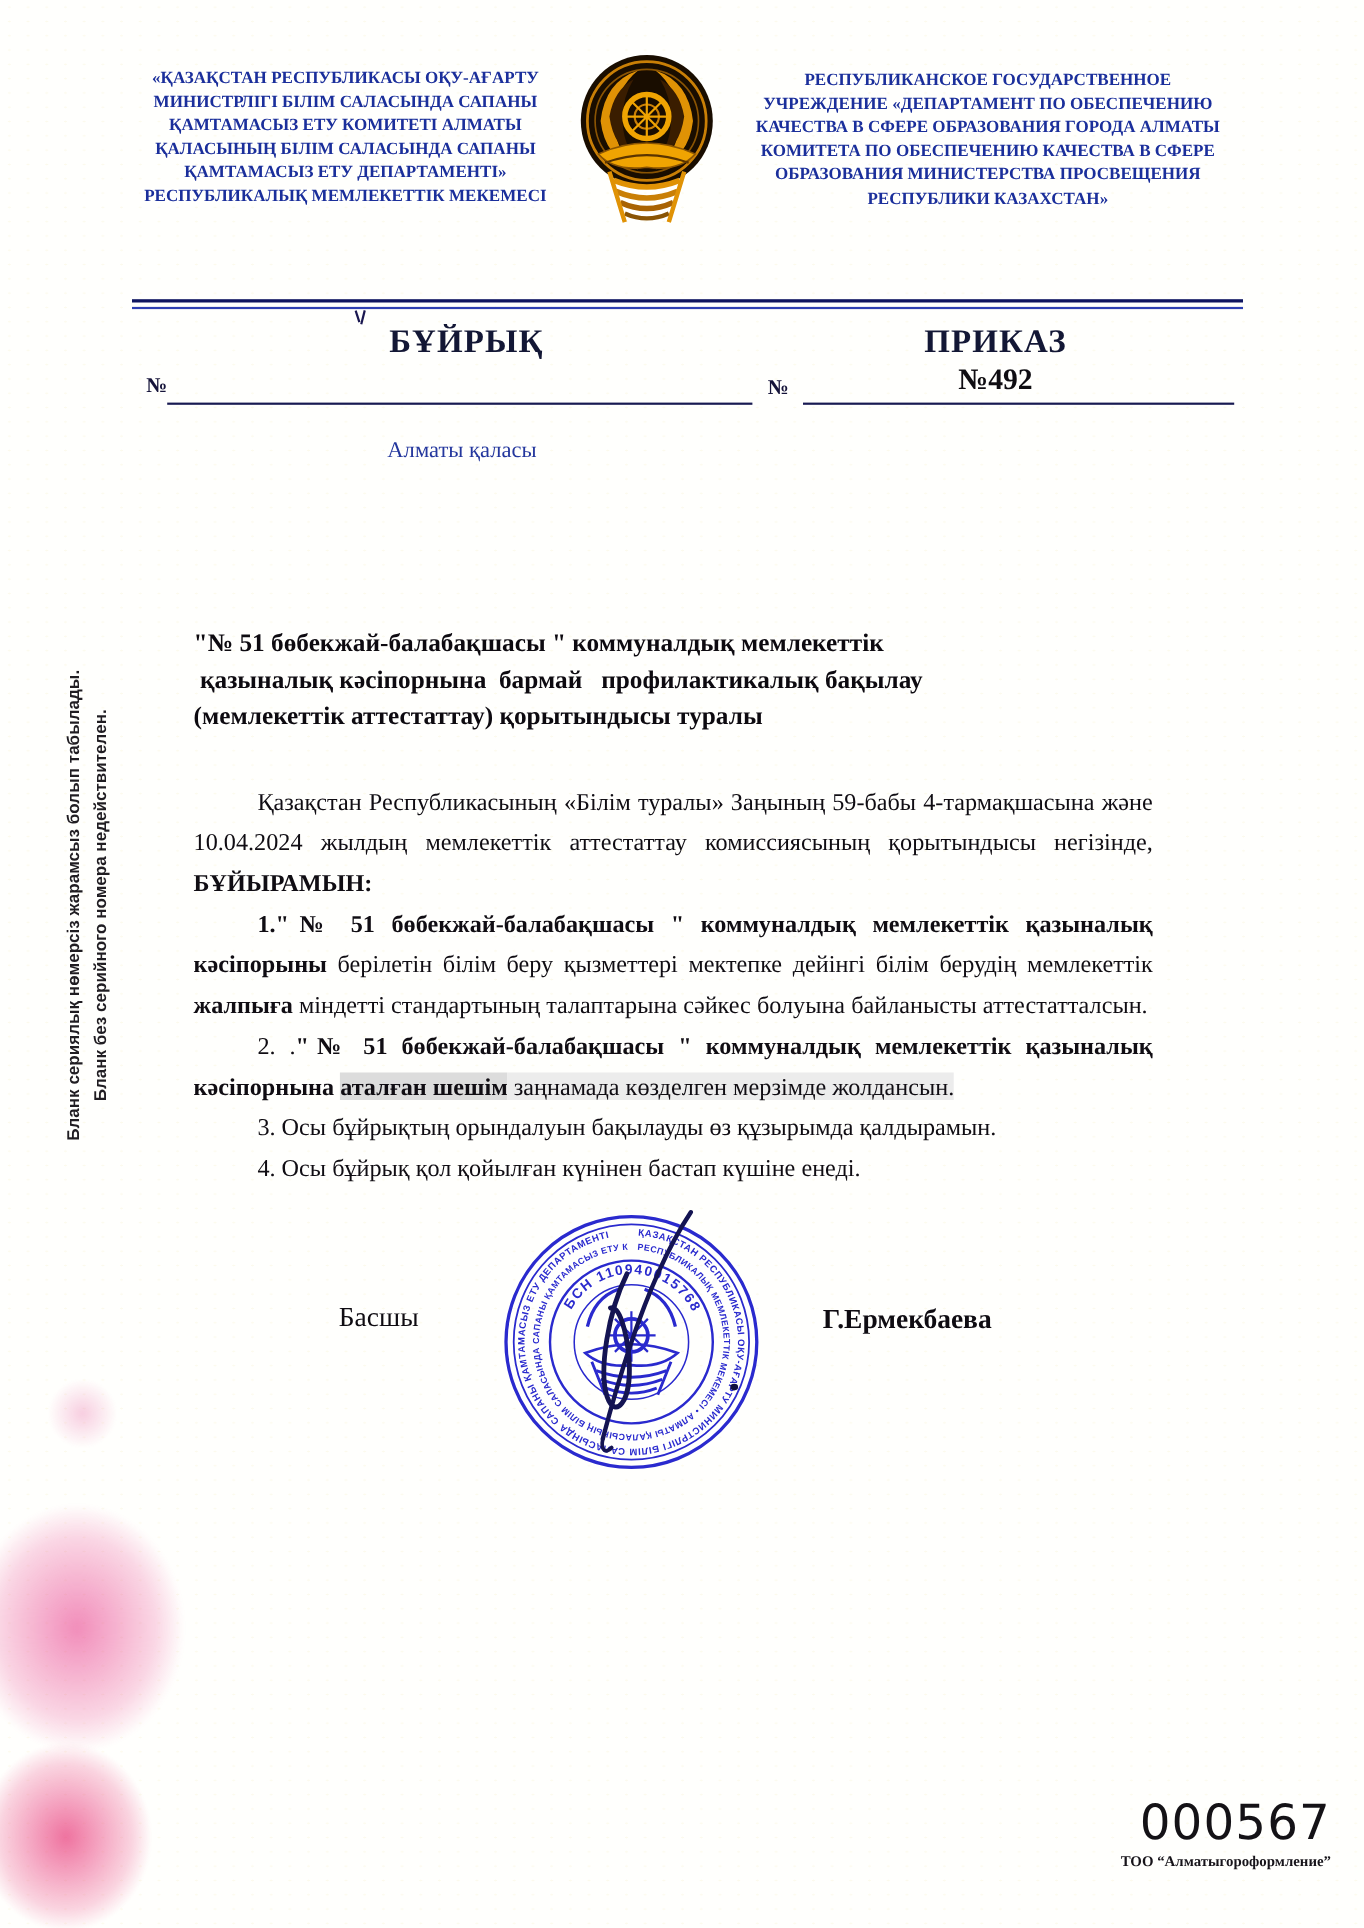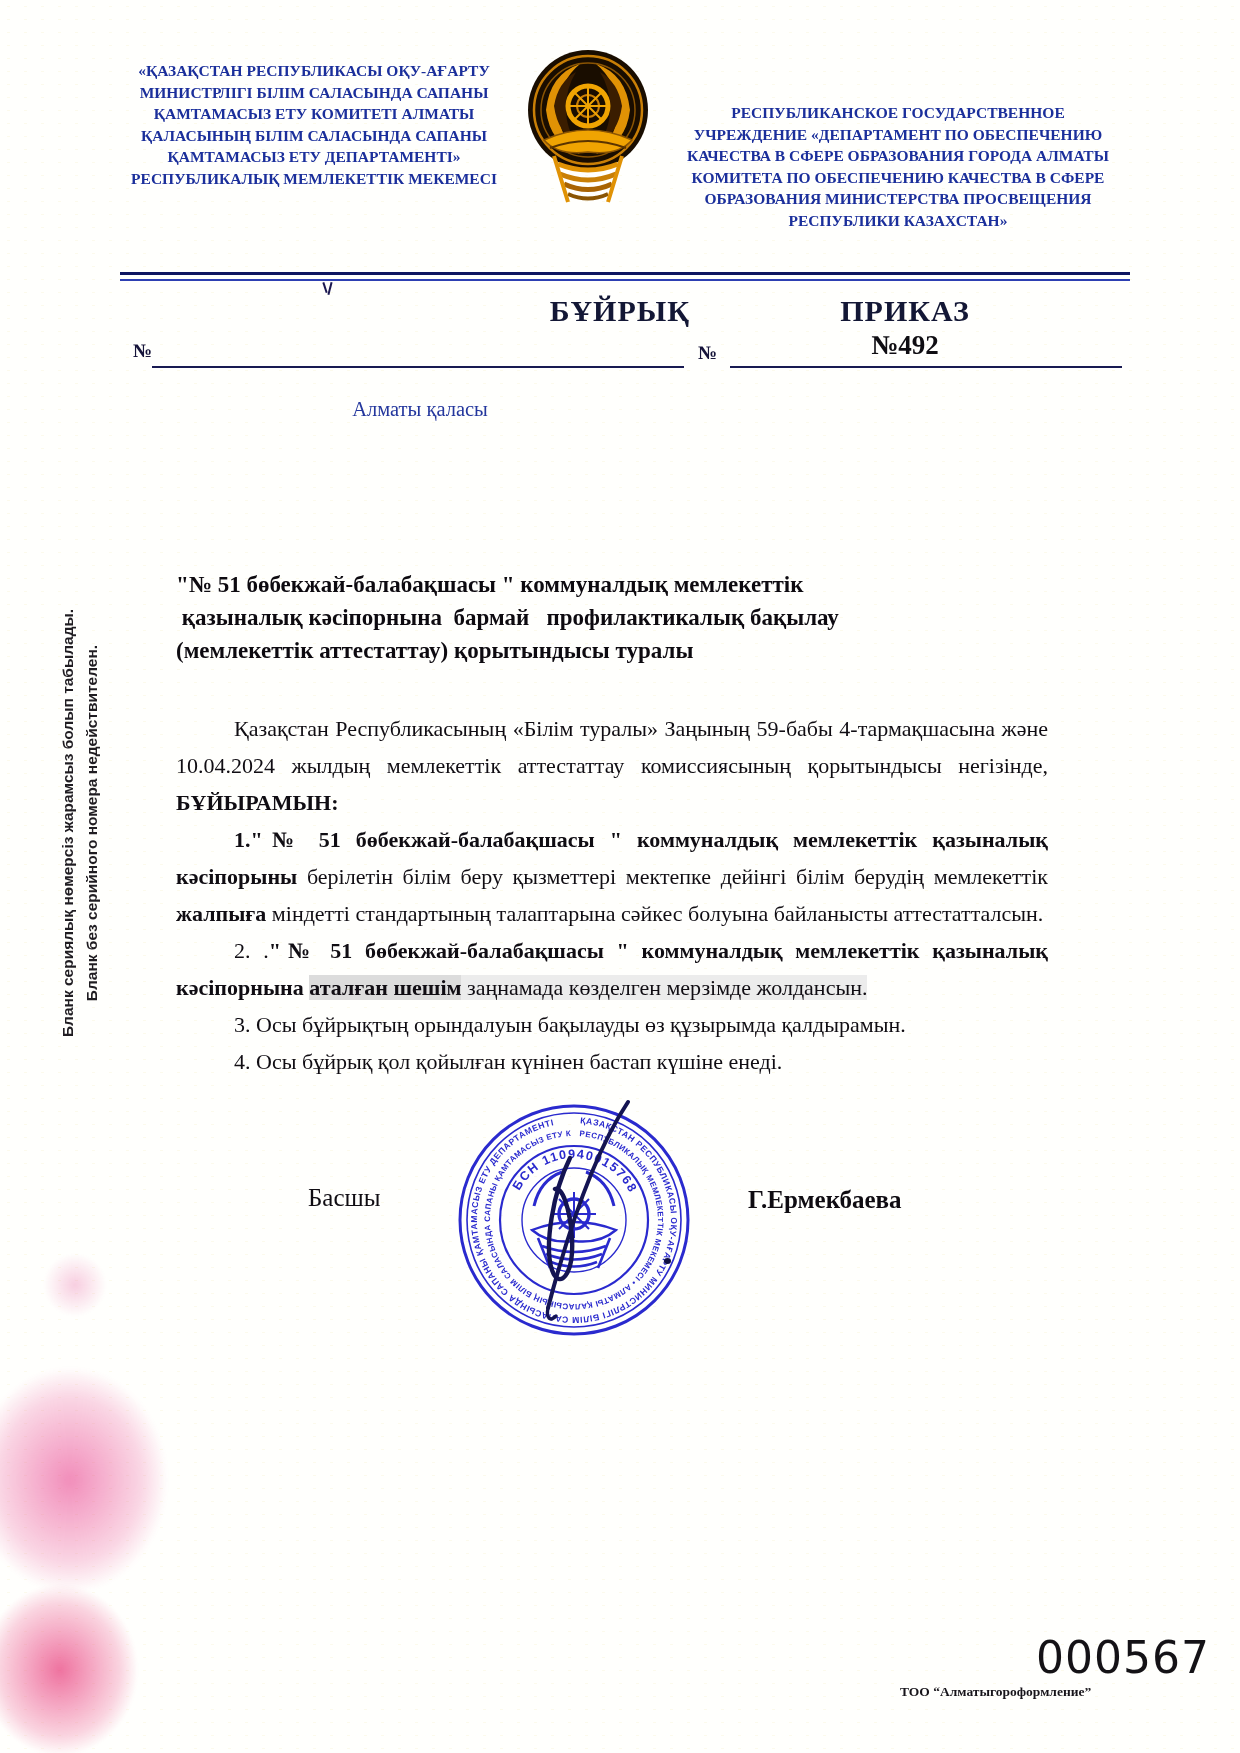--- a/index.html
+++ b/index.html
@@ -8,28 +8,28 @@
     background:#fffffd;
     background-image:radial-gradient(rgba(225,205,90,.10) 1px, transparent 1.2px);
     background-size:17px 13px;
     overflow:hidden;
     font-family:"Liberation Serif", serif;
     color:#17121c;
   }
   
   .org{position:absolute;text-align:center;font-weight:bold;font-size:15.5px;line-height:21.5px;color:#1b2f9b;}
   .org-left{left:126px;top:60px;width:376px;}
-  .org-right{left:676px;top:62px;width:444px;margin-top:40px;}
+  .org-right{left:676px;top:62px;width:444px;}
   .emblem{position:absolute;left:524px;top:44px;width:128px;height:168px;}
   
   .rule-a{position:absolute;left:120px;top:272px;width:1010px;height:3px;background:#0e1560;}
   .rule-b{position:absolute;left:120px;top:279px;width:1010px;height:2px;background:#2d3fb2;}
   
   .order-word{position:absolute;font-weight:bold;font-size:30px;color:#131735;letter-spacing:1px;}
-  .ow-kk{left:130px;top:294px;width:560px;text-align:right;}
+  .ow-kk{left:144px;top:294px;width:560px;text-align:center;}
   .ow-ru{left:690px;top:294px;width:430px;text-align:center;}
   .no-sym{position:absolute;font-size:19px;color:#16143a;font-weight:bold;}
   .no-l{left:133px;top:340px;}
   .no-r{left:698px;top:342px;}
   .date-val{position:absolute;left:130px;top:330px;width:560px;text-align:center;font-weight:bold;font-size:27px;color:#0f0d12;white-space:pre-wrap;}
   .num-val{position:absolute;left:690px;top:330px;width:430px;text-align:center;font-weight:bold;font-size:27px;color:#0f0d12;}
   .uline{position:absolute;height:0;border-bottom:2px solid #181a52;}
   .ul-l{left:152px;top:366px;width:532px;}
   .ul-r{left:730px;top:366px;width:392px;}
   .pen-mark{position:absolute;left:322px;top:282px;width:10px;height:12px;}
@@ -60,21 +60,21 @@
   .noise{position:absolute;pointer-events:none;}
   .noise-1{left:-60px;top:1330px;width:260px;height:300px;
     background:radial-gradient(closest-side, rgba(228,30,120,.50), rgba(228,30,120,.18) 55%, rgba(228,30,120,0) 75%);filter:blur(2px);}
   .noise-2{left:-40px;top:1560px;width:200px;height:220px;
     background:radial-gradient(closest-side, rgba(230,40,110,.65), rgba(230,40,110,.2) 60%, rgba(230,40,110,0) 78%);filter:blur(1px);}
   .noise-3{left:30px;top:1240px;width:90px;height:90px;
     background:radial-gradient(closest-side, rgba(225,60,140,.25), rgba(225,60,140,0) 70%);filter:blur(1px);}
   
   .serial{position:absolute;left:960px;top:1632px;width:250px;text-align:right;
     font-family:"DejaVu Sans", sans-serif;font-size:44px;font-weight:500;color:#141216;letter-spacing:1px;}
-  .printer{position:absolute;left:900px;top:1684px;width:310px;text-align:left;
+  .printer{position:absolute;left:900px;top:1684px;width:310px;text-align:right;
     font-weight:bold;font-size:13.5px;color:#17141a;}
 </style>
 </head>
 <body>
 
 <div class="page">
 
   <div class="org org-left">«ҚАЗАҚСТАН РЕСПУБЛИКАСЫ ОҚУ-АҒАРТУ МИНИСТРЛІГІ БІЛІМ САЛАСЫНДА САПАНЫ ҚАМТАМАСЫЗ ЕТУ КОМИТЕТІ  АЛМАТЫ ҚАЛАСЫНЫҢ БІЛІМ САЛАСЫНДА САПАНЫ ҚАМТАМАСЫЗ ЕТУ ДЕПАРТАМЕНТІ» РЕСПУБЛИКАЛЫҚ МЕМЛЕКЕТТІК МЕКЕМЕСІ</div>
 
   <div class="emblem">

